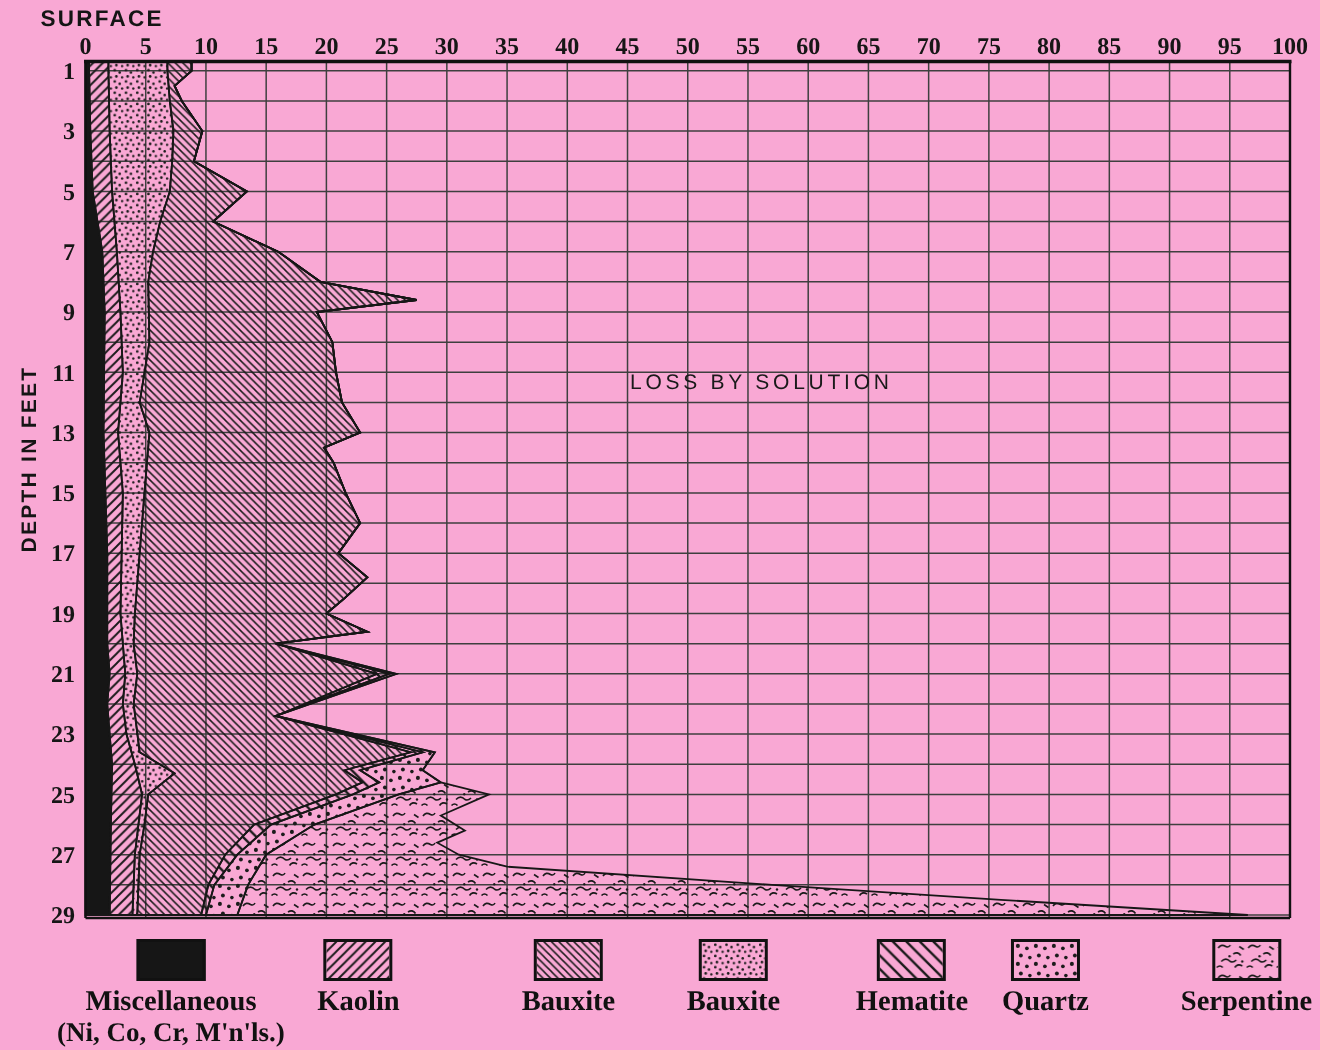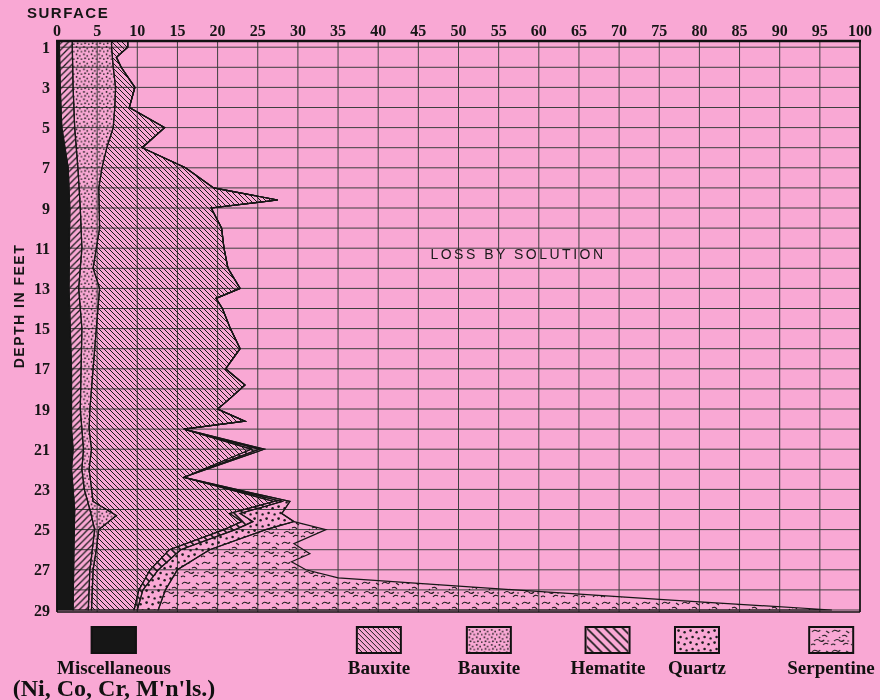--- a/index.html
+++ b/index.html
@@ -4,32 +4,32 @@
 <style>
   html,body{margin:0;padding:0;background:#ffffff;}
   .figure{position:relative;width:880px;height:700px;background:#f9a8d4;
           font-family:"Liberation Sans",sans-serif;color:#111;overflow:hidden;}
   .surface-label{position:absolute;left:27px;top:4px;font-size:15px;font-weight:600;
                  letter-spacing:1.5px;color:#151515;}
   .chart-title{position:absolute;left:230px;top:3px;width:430px;text-align:center;
                font-size:16px;font-weight:600;letter-spacing:.8px;color:#151515;}
   .depth-axis-label{position:absolute;left:-56px;top:298px;width:150px;text-align:center;
                transform:rotate(-90deg);font-size:14px;font-weight:600;letter-spacing:1.5px;color:#151515;}
-  .loss-annotation{position:absolute;left:420px;top:246px;width:196px;text-align:center;
+  .loss-annotation{position:absolute;left:420px;top:246px;width:196px;
                font-size:14px;font-weight:500;letter-spacing:2.5px;color:#1a1a1a;}
   svg.plot{position:absolute;left:0;top:0;}
   svg .grid line{stroke:#3f3f3f;stroke-width:1;}
   svg text.tick{font:700 16px "Liberation Serif",serif;fill:#161616;text-anchor:middle;}
   svg text.dep{text-anchor:end;}
   .legend{position:absolute;left:0;top:626px;width:880px;height:74px;}
   .legend-item{position:absolute;top:0;text-align:center;transform:translateX(-50%);
                font-family:"Liberation Serif",serif;font-weight:700;font-size:19px;color:#111;
                line-height:21px;white-space:nowrap;}
   .legend-swatch{display:block;margin:0 auto 3px auto;border:2px solid #111;width:42px;height:24px;}
-  .legend-sub{font-size:24px;margin-top:28px;}
+  .legend-sub{font-size:18px;margin-top:28px;}
 </style>
 </head>
 <body>
 
 <div class="figure">
 
   <div class="surface-label">SURFACE</div>
   <div class="depth-axis-label">DEPTH IN FEET</div>
 
   <svg id="plot-svg" class="plot" width="880" height="622">
@@ -172,20 +172,26 @@
     </svg>
 
   <div class="loss-annotation">LOSS BY SOLUTION</div>
 
   <div class="legend">
     <div class="legend-item" style="left:114px">
       <span class="legend-swatch" style="background:#161616"></span>
       <span>Miscellaneous</span><br>
       <span class="legend-sub">(Ni, Co, Cr, M'n'ls.)</span>
     </div>
+    <div class="legend-item" style="left:239px">
+      <svg class="legend-swatch" width="42" height="24">
+          <rect x="0" y="0" width="42" height="24" fill="url(#p-diagonal-up)"></rect>
+        </svg>
+      <span>Kaolin</span>
+    </div>
     <div class="legend-item" style="left:379px">
       <svg class="legend-swatch" width="42" height="24">
           <rect x="0" y="0" width="42" height="24" fill="url(#p-diagonal-down-fine)"></rect>
         </svg>
       <span>Bauxite</span>
     </div>
     <div class="legend-item" style="left:489px">
       <svg class="legend-swatch" width="42" height="24">
           <rect x="0" y="0" width="42" height="24" fill="url(#p-dots-fine)"></rect>
         </svg>

